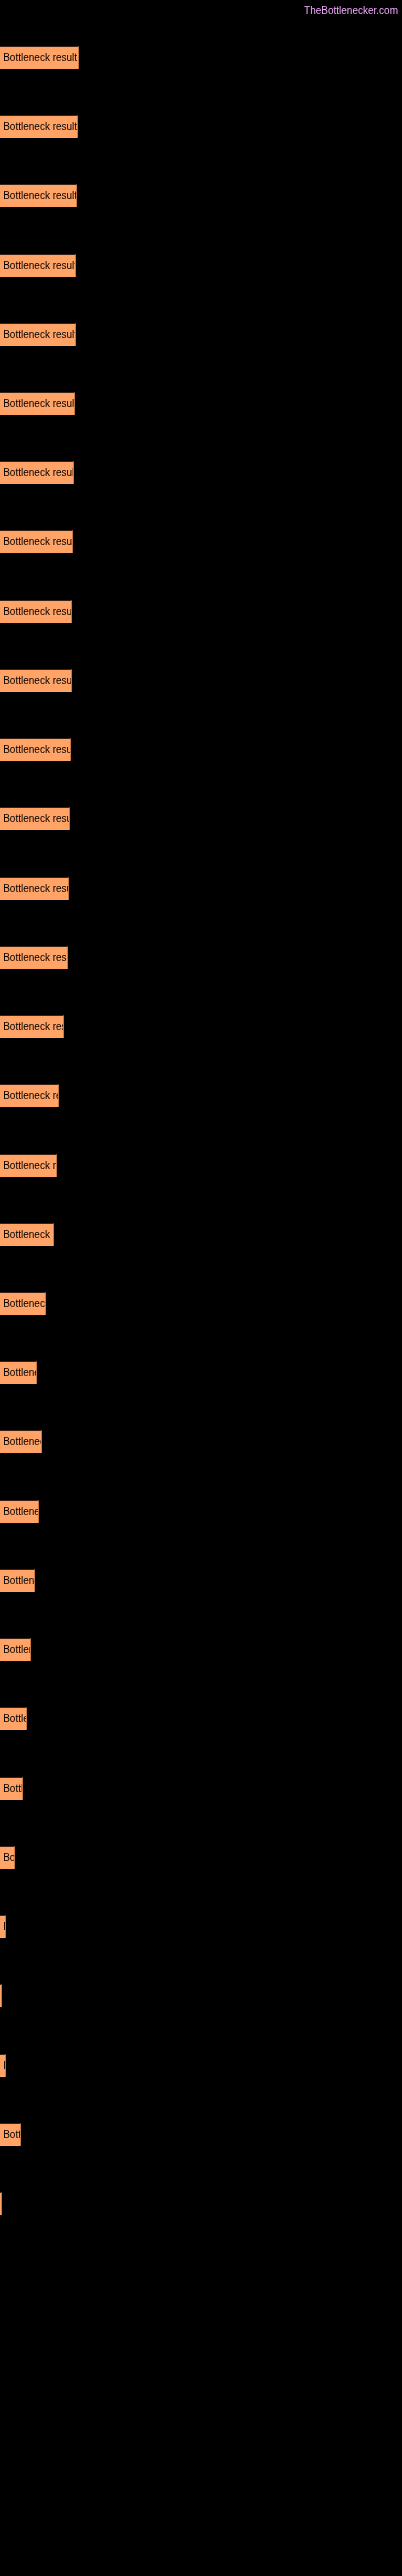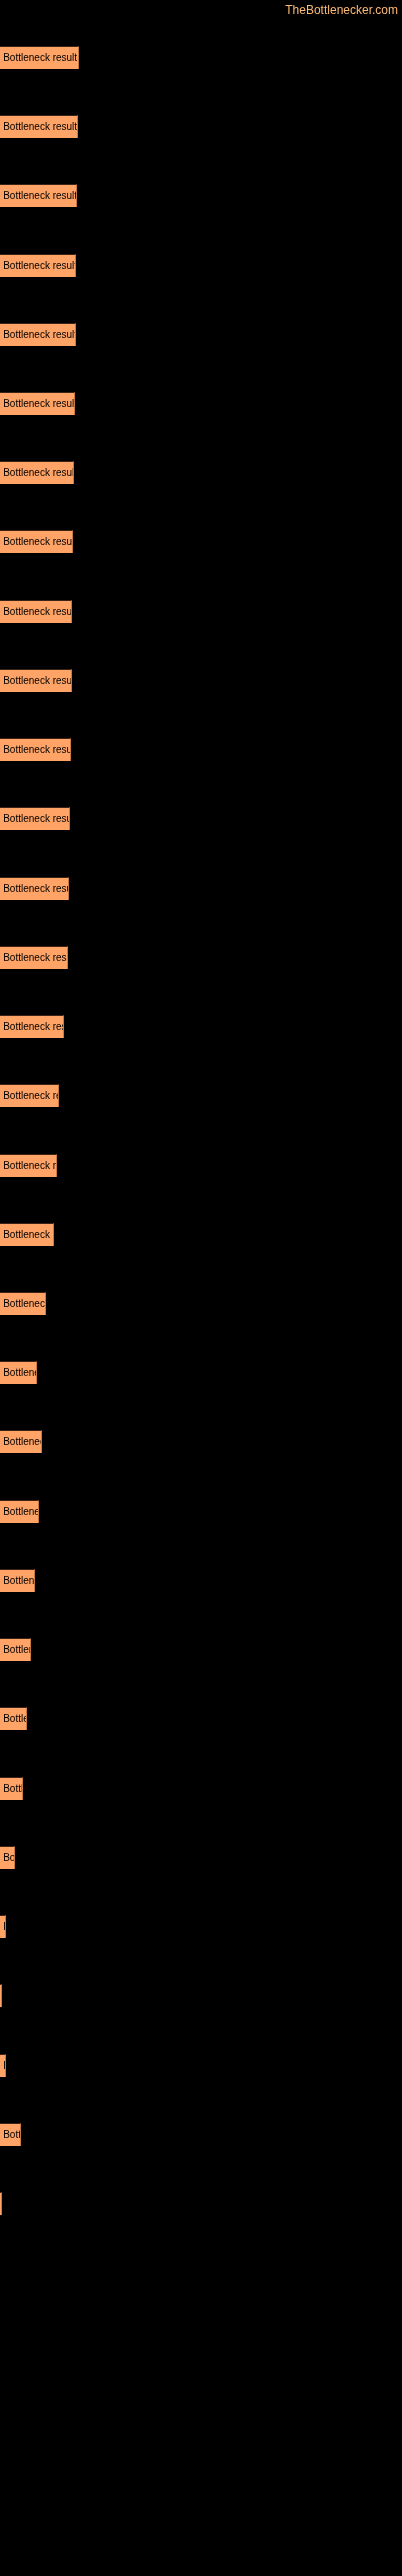--- a/index.html
+++ b/index.html
@@ -14,22 +14,22 @@
     font-family: "Liberation Sans", sans-serif;
     overflow: hidden;
   }
 
   .site-title {
     position: absolute;
     top: 0px;
     left: 0px;
     width: 398px;
     text-align: right;
-    color: #fdba74;
-    font-size: 12px;
+    color: #f0abfc;
+    font-size: 10px;
     font-family: "Liberation Sans", sans-serif;
     letter-spacing: 0px;
     line-height: 21px;
     white-space: nowrap;
     user-select: none;
   }
 
   .chart-area {
     position: absolute;
     top: 0;

